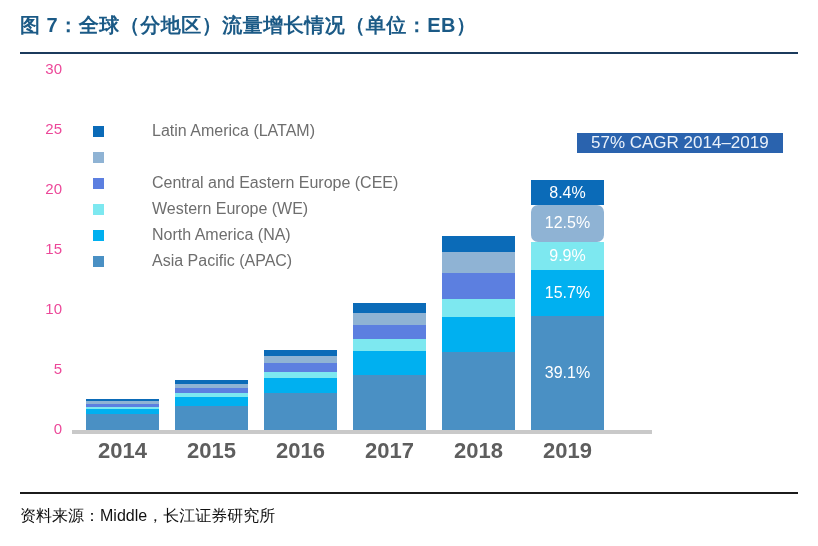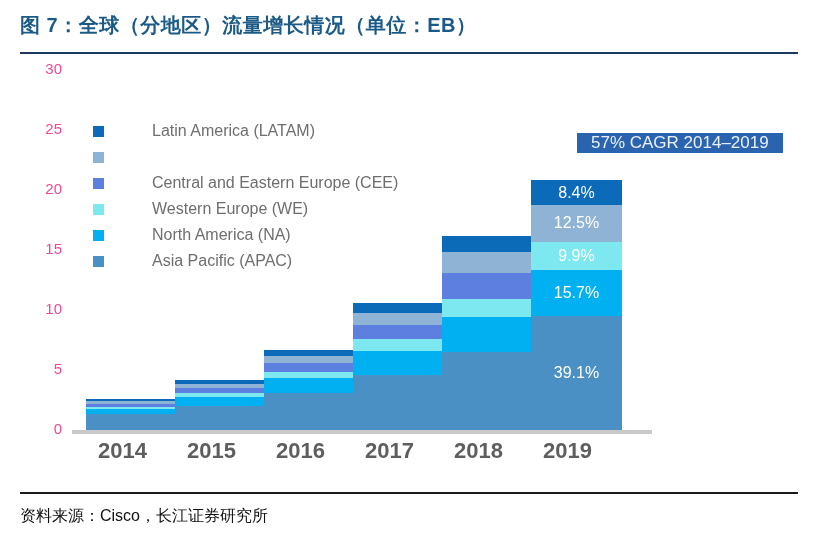--- a/index.html
+++ b/index.html
@@ -87,21 +87,21 @@
     position: absolute;
     left: 72px;
     top: 10px;
     width: 580px;
     height: 360px;
   }
 
   .bar-group {
     position: absolute;
     bottom: 0;
-    width: 91px;
+    width: 73px;
   }
   .bar-stack {
     position: relative;
     width: 100%;
     display: flex;
     flex-direction: column;
     justify-content: flex-end;
   }
   .seg {
     width: 100%;
@@ -248,21 +248,21 @@
           <div class="seg" style="height: 18.6px; background: rgb(125, 232, 240);"></div>
           <div class="seg" style="height: 34.8px; background: rgb(0, 176, 240);"></div>
           <div class="seg" style="height: 78px; background: rgb(74, 144, 196);"></div>
         </div>
       </div>
       <div class="bar-group" style="left: 459px;">
         <div class="bar-stack">
           <div class="seg" style="height: 24.6px; background: rgb(11, 107, 184);">
             <span class="seg-label">8.4%</span>
           </div>
-          <div class="seg" style="height: 36.6px; background: rgb(143, 179, 212);">
+          <div class="seg" style="height: 36.6px; background: rgb(143, 179, 212); border-radius: 7px;">
             <span class="seg-label">12.5%</span>
           </div>
           <div class="seg" style="height: 28.8px; background: rgb(125, 232, 240);">
             <span class="seg-label">9.9%</span>
           </div>
           <div class="seg" style="height: 45.6px; background: rgb(0, 176, 240); padding-left: 48px;">
             <span class="seg-label">15.7%</span>
           </div>
           <div class="seg" style="height: 114px; background: rgb(74, 144, 196);">
             <span class="seg-label">39.1%</span>
@@ -306,13 +306,13 @@
 
 <div class="x-tick" style="left: 86px;">2014</div>
     <div class="x-tick" style="left: 175px;">2015</div>
     <div class="x-tick" style="left: 264px;">2016</div>
     <div class="x-tick" style="left: 353px;">2017</div>
     <div class="x-tick" style="left: 442px;">2018</div>
     <div class="x-tick" style="left: 531px;">2019</div>
   </div>
 
 <div id="footer-rule"></div>
-<div id="source-note">资料来源：Cisco，长江证券研究所</div>
+<div id="source-note">资料来源：Middle，长江证券研究所</div>
 
 </body></html>

